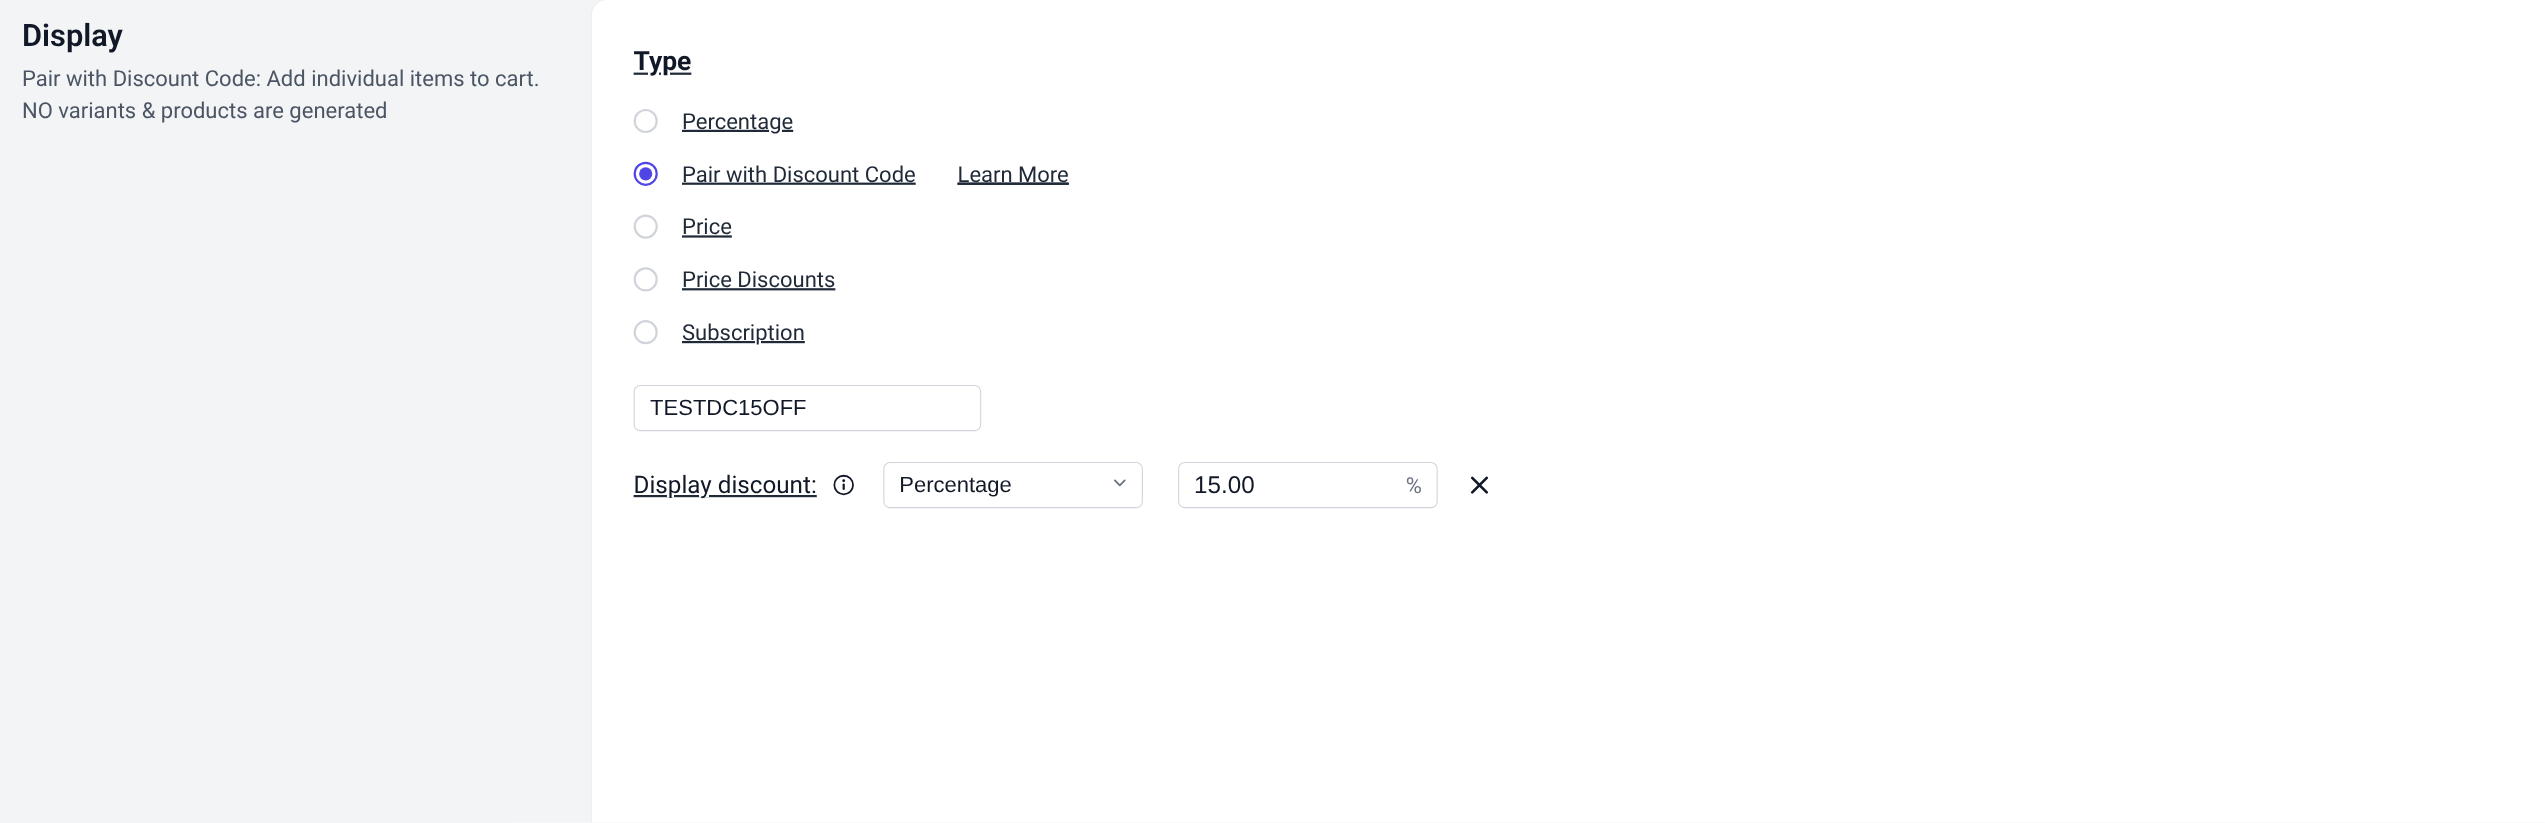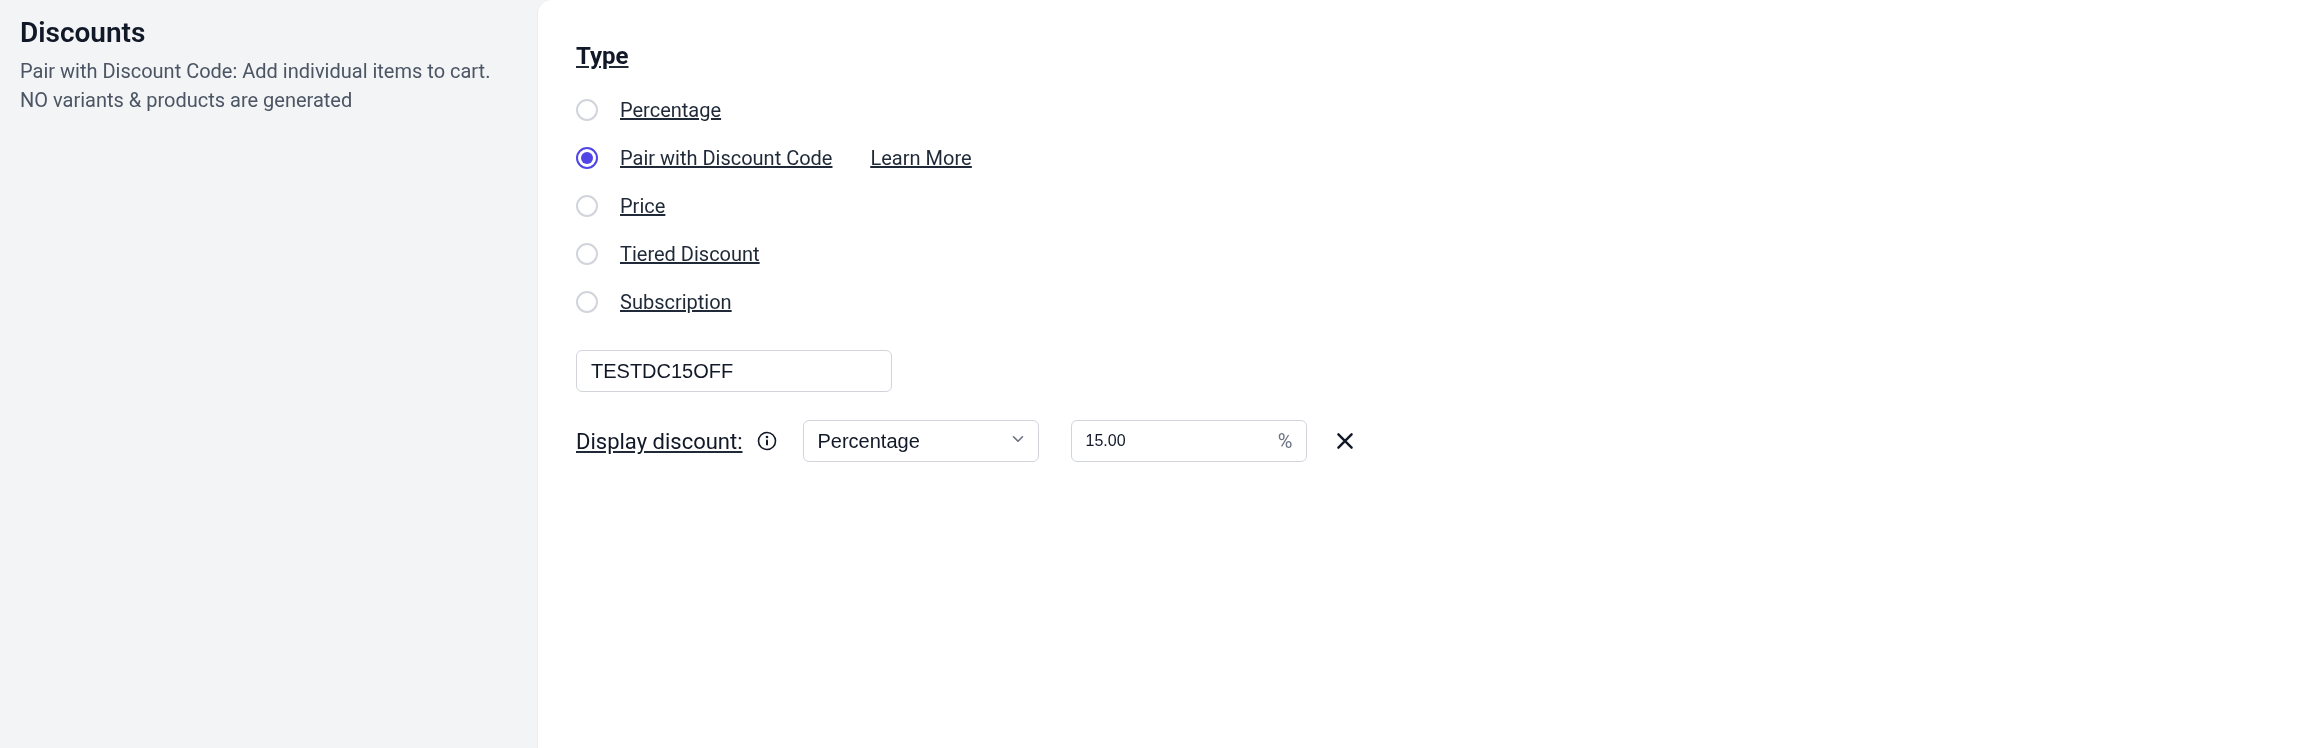--- a/index.html
+++ b/index.html
@@ -140,21 +140,21 @@
     position: relative;
     width: 236px;
     margin-left: 18px;
   }
   .value-input {
     width: 100%;
     height: 42px;
     border: 1px solid #d1d5db;
     border-radius: 6px;
     padding: 0 36px 0 14px;
-    font-size: 16px;
+    font-size: 22px;
     color: #111827;
     background: #fff;
   }
   .value-suffix {
     position: absolute;
     right: 14px; top: 50%;
     transform: translateY(-50%);
     font-size: 20px;
     color: #6b7280;
     pointer-events: none;
@@ -166,21 +166,21 @@
     cursor: pointer;
     margin-left: 10px;
   }
 </style>
 </head>
 <body>
 
 <div class="page">
 
   <div class="left">
-    <div class="left-title">Discounts</div>
+    <div class="left-title">Display</div>
     <div class="left-desc">Pair with Discount Code: Add individual items to cart. NO variants &amp; products are generated</div>
   </div>
 
   <div class="right">
     <div class="type-title">Type</div>
 
     <div class="radio-list">
 
       <div class="radio-row">
         <span class="radio"></span>
@@ -194,21 +194,21 @@
         <a class="learn-more">Learn More</a>
       </div>
 
       <div class="radio-row">
         <span class="radio"></span>
         <span class="radio-label">Price</span>
       </div>
 
       <div class="radio-row">
         <span class="radio"></span>
-        <span class="radio-label">Tiered Discount</span>
+        <span class="radio-label">Price Discounts</span>
       </div>
 
       <div class="radio-row">
         <span class="radio"></span>
         <span class="radio-label">Subscription</span>
       </div>
 
     </div>
 
     <input class="code-input" type="text" value="TESTDC15OFF" style="">

